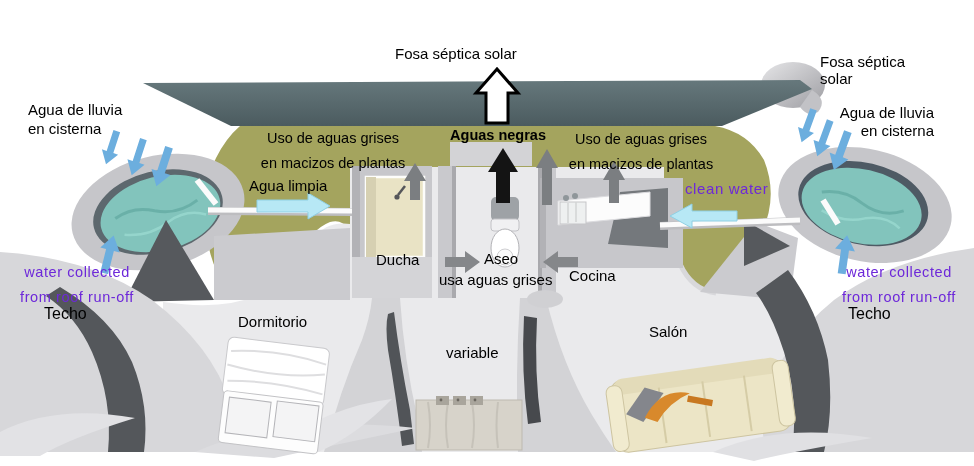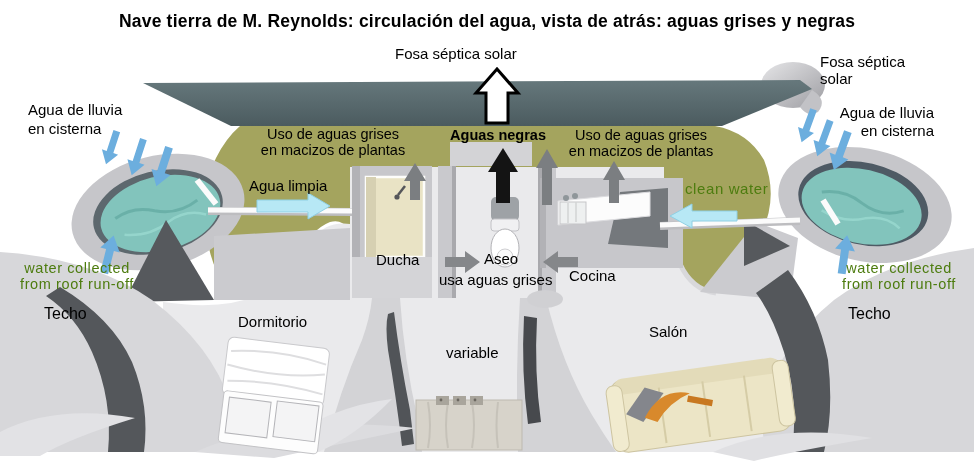--- a/index.html
+++ b/index.html
@@ -5,22 +5,22 @@
   html,body{margin:0;padding:0;background:#fff;}
   .stage{position:relative;width:974px;height:466px;background:#fff;overflow:hidden;
          font-family:"Liberation Sans", sans-serif;color:#000;}
   .stage svg{position:absolute;left:0;top:0;}
   .lbl{position:absolute;font-size:15px;line-height:18px;white-space:pre-line;}
   .title{position:absolute;left:0;top:11px;width:974px;text-align:center;
          font-size:17.5px;font-weight:bold;letter-spacing:0.2px;}
   .c{text-align:center;}
   .r{text-align:right;}
   .b{font-weight:bold;font-size:14.5px;}
-  .sm{font-size:14.5px;line-height:16px;}
-  .gray{color:#4d7c0f;letter-spacing:0.6px;}
+  .sm{font-size:14.5px;line-height:25px;}
+  .gray{color:#6d28d9;letter-spacing:0.6px;}
   .big{font-size:16px;}
 </style>
 </head>
 <body>
 
 <div class="stage">
 
 <svg width="974" height="466" viewBox="0 0 974 466">
   <defs>
     <linearGradient id="roofG" x1="0" y1="0" x2="0" y2="1">
@@ -227,21 +227,20 @@
   <g fill="#6caede">
     <g transform="translate(110,250) rotate(14)">
           <path d="M-4,24 L4,24 L4,0 L10,0 L0,-15 L-10,0 L-4,0 Z"></path>
         </g>
     <g transform="translate(845,250) rotate(8)">
           <path d="M-4,24 L4,24 L4,0 L10,0 L0,-15 L-10,0 L-4,0 Z"></path>
         </g>
   </g>
 </svg>
 
-<div class="title">Nave tierra de M. Reynolds: circulación del agua, vista de atrás: aguas grises y negras</div>
 
 <div class="lbl" style="left:395px;top:45px;width:200px;">Fosa séptica solar</div>
 <div class="lbl" style="left:820px;top:53px;line-height:17px;">Fosa séptica
 solar</div>
 
 <div class="lbl" style="left:28px;top:100px;line-height:19px;">Agua de lluvia
 en cisterna</div>
 <div class="lbl r" style="left:824px;top:104px;width:110px;line-height:18px;">Agua de lluvia
 en cisterna</div>
 

